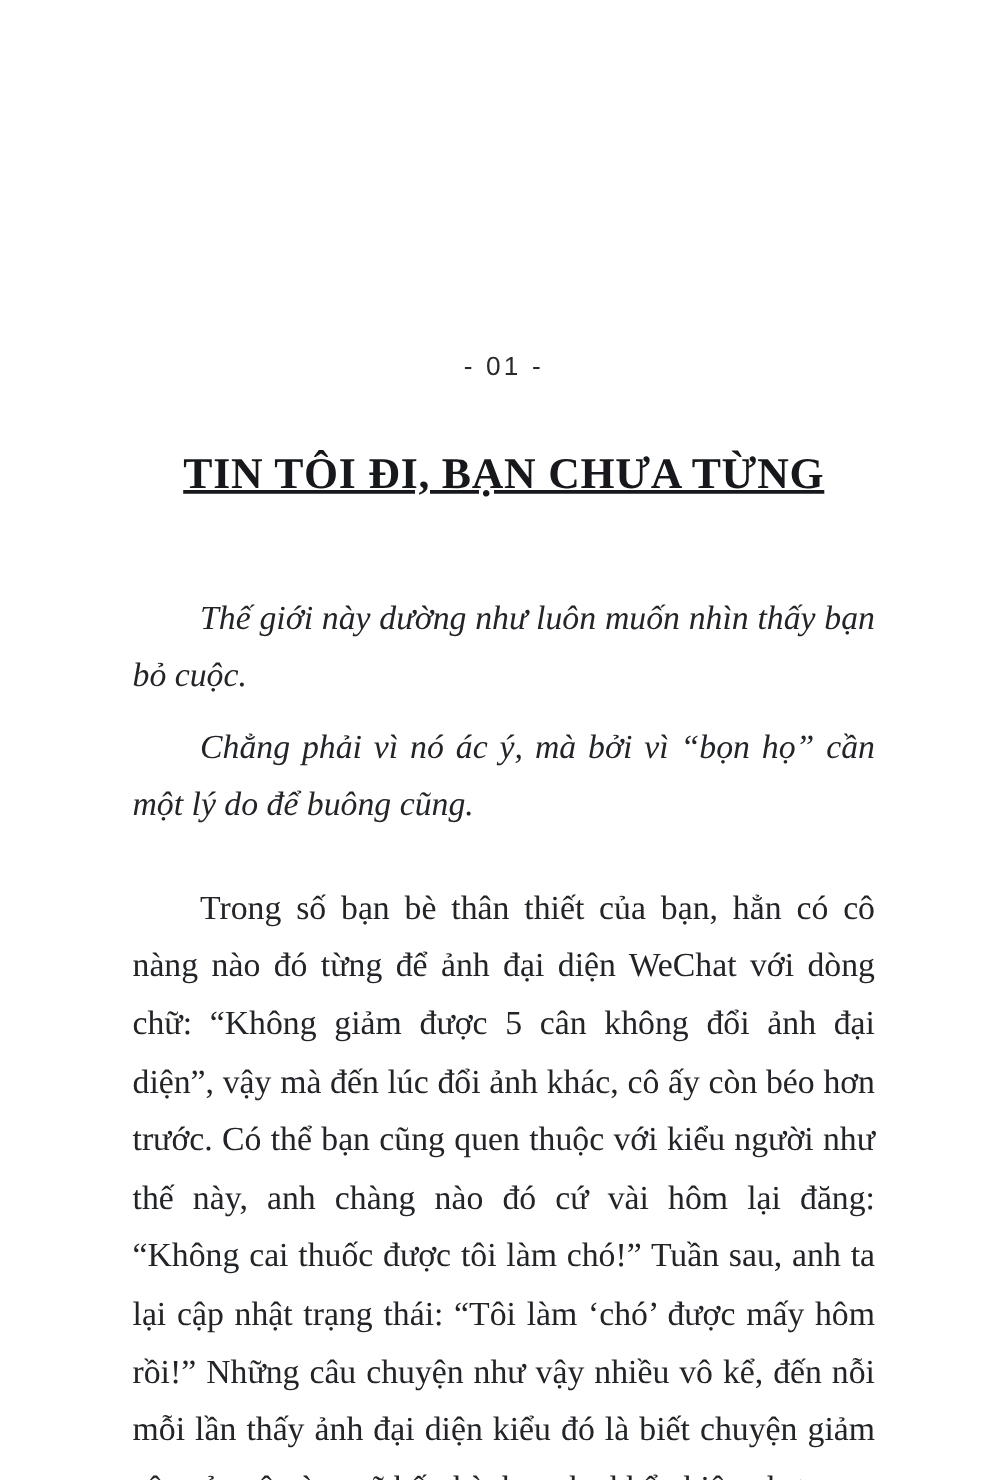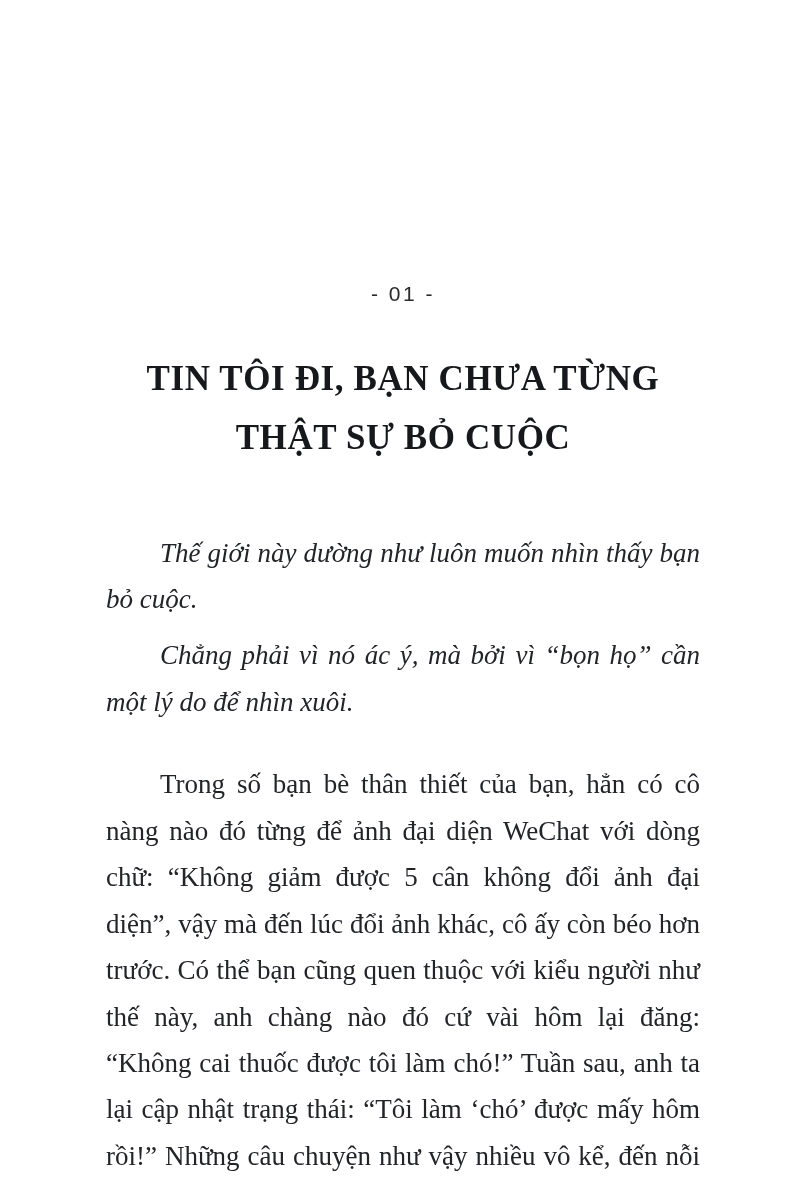--- a/index.html
+++ b/index.html
@@ -41,20 +41,21 @@
   }
   .chapter-title {
     margin-top: 44px;
     text-align: center;
     font-size: 35px;
     line-height: 1.68;
     font-weight: 700;
     letter-spacing: 0.6px;
     color: #16181b;
     font-family: "Liberation Serif", serif;
+    text-decoration: underline;
   }
   .chapter-title .line {
     display: block;
     white-space: nowrap;
   }
   .body-text {
     margin-top: 62px;
     font-size: 27px;
     line-height: 1.72;
     text-align: justify;
@@ -78,23 +79,22 @@
 </head>
 <body>
 
 <div class="page">
   <div class="content">
 
     <div class="chapter-number">- 01 -</div>
 
     <h1 class="chapter-title">
       <span class="line">TIN TÔI ĐI, BẠN CHƯA TỪNG</span>
-      <span class="line">THẬT SỰ BỎ CUỘC</span>
     </h1>
 
     <div class="body-text">
       <p class="italic">Thế giới này dường như luôn muốn nhìn thấy bạn bỏ cuộc.</p>
-      <p class="italic">Chẳng phải vì nó ác ý, mà bởi vì “bọn họ” cần một lý do để nhìn xuôi.</p>
+      <p class="italic">Chẳng phải vì nó ác ý, mà bởi vì “bọn họ” cần một lý do để buông cũng.</p>
       <p class="lead">Trong số bạn bè thân thiết của bạn, hẳn có cô nàng nào đó từng để ảnh đại diện WeChat với dòng chữ: “Không giảm được 5 cân không đổi ảnh đại diện”, vậy mà đến lúc đổi ảnh khác, cô ấy còn béo hơn trước. Có thể bạn cũng quen thuộc với kiểu người như thế này, anh chàng nào đó cứ vài hôm lại đăng: “Không cai thuốc được tôi làm chó!” Tuần sau, anh ta lại cập nhật trạng thái: “Tôi làm ‘chó’ được mấy hôm rồi!” Những câu chuyện như vậy nhiều vô kể, đến nỗi mỗi lần thấy ảnh đại diện kiểu đó là biết chuyện giảm cân của cô nàng sẽ bất thành, nghe khẩu hiệu như</p>
     </div>
 
   </div>
 </div>
 
 </body></html>

